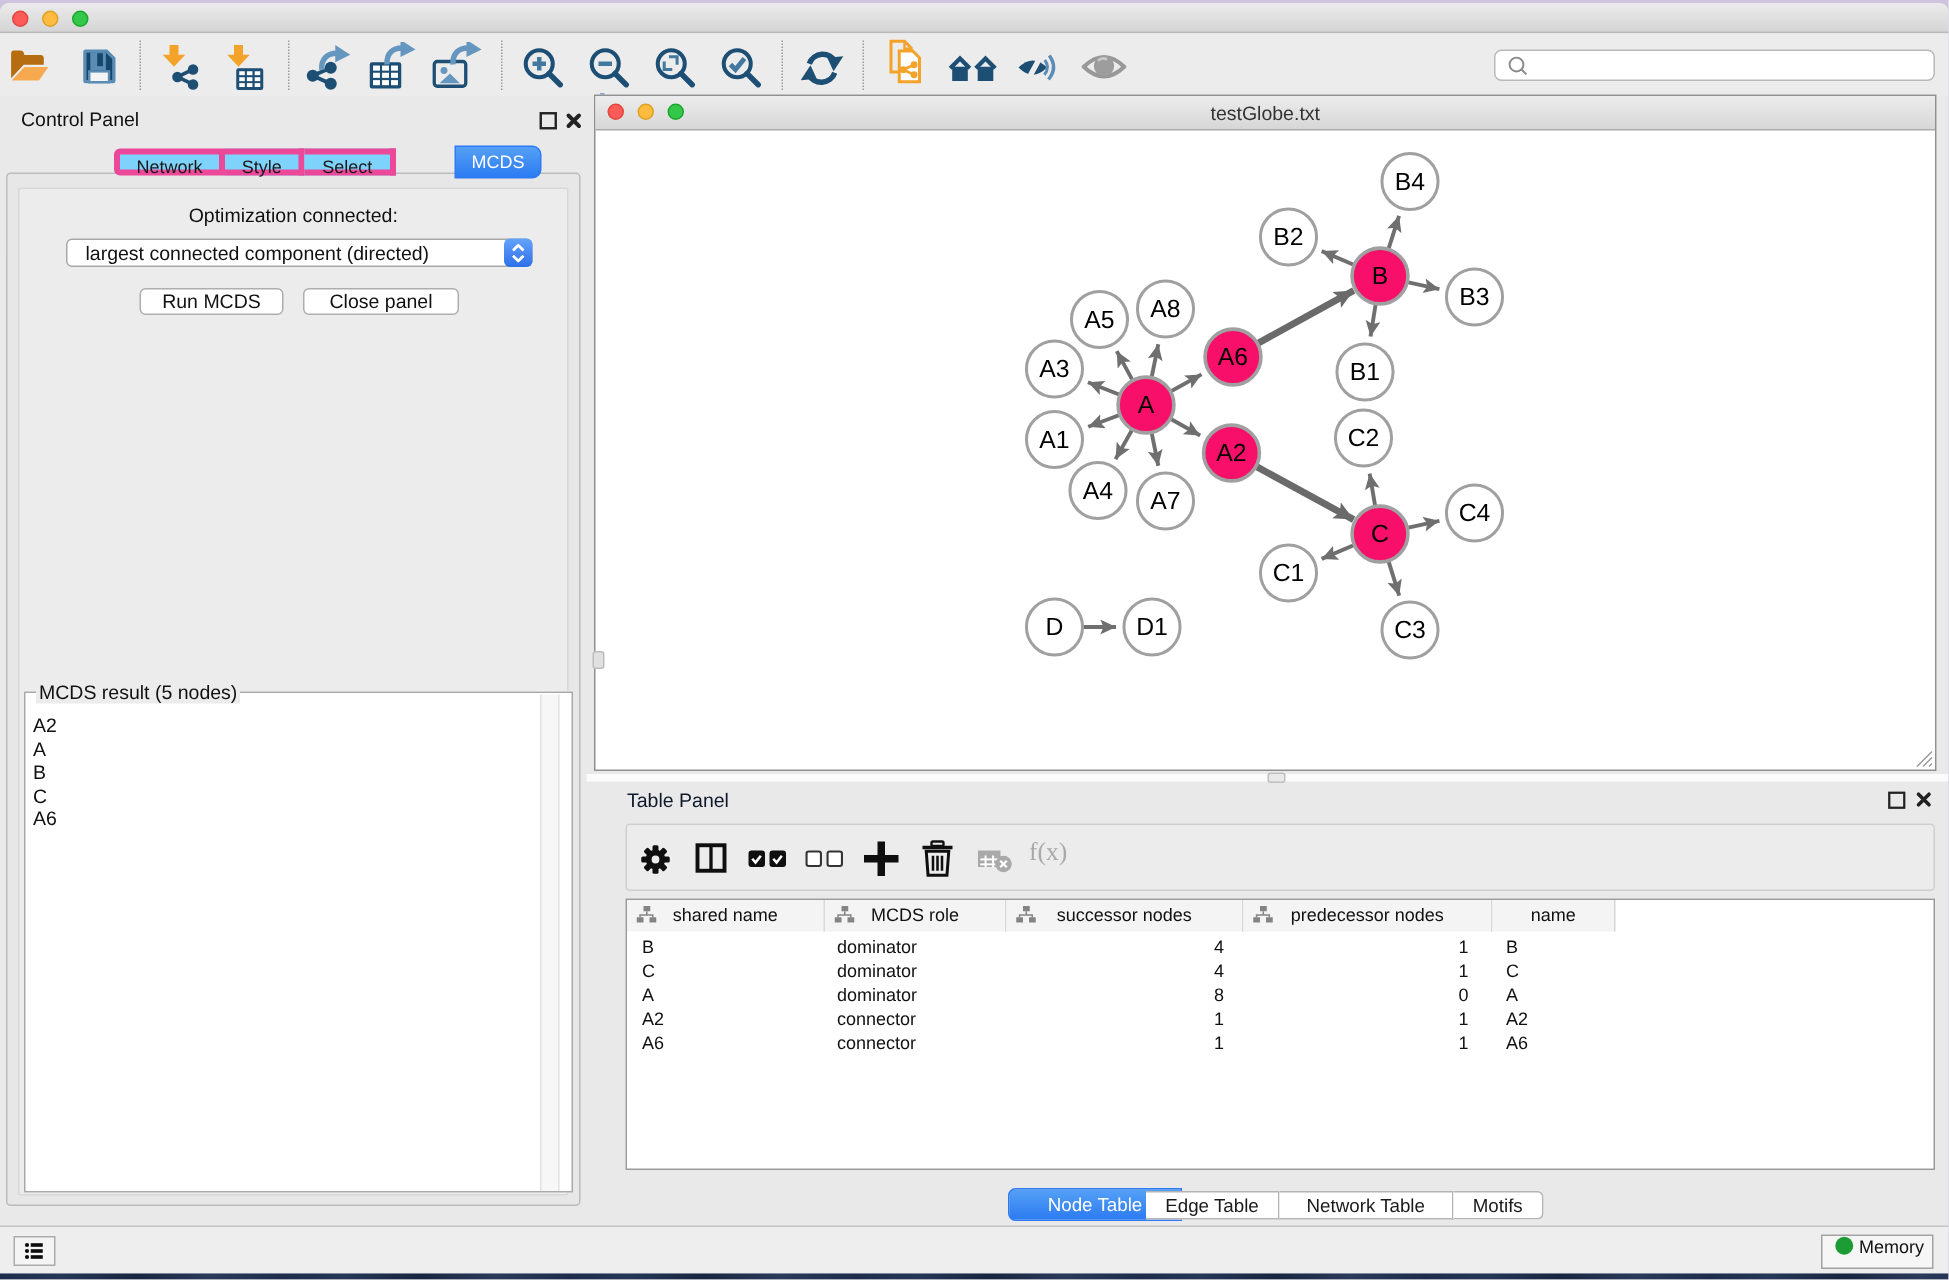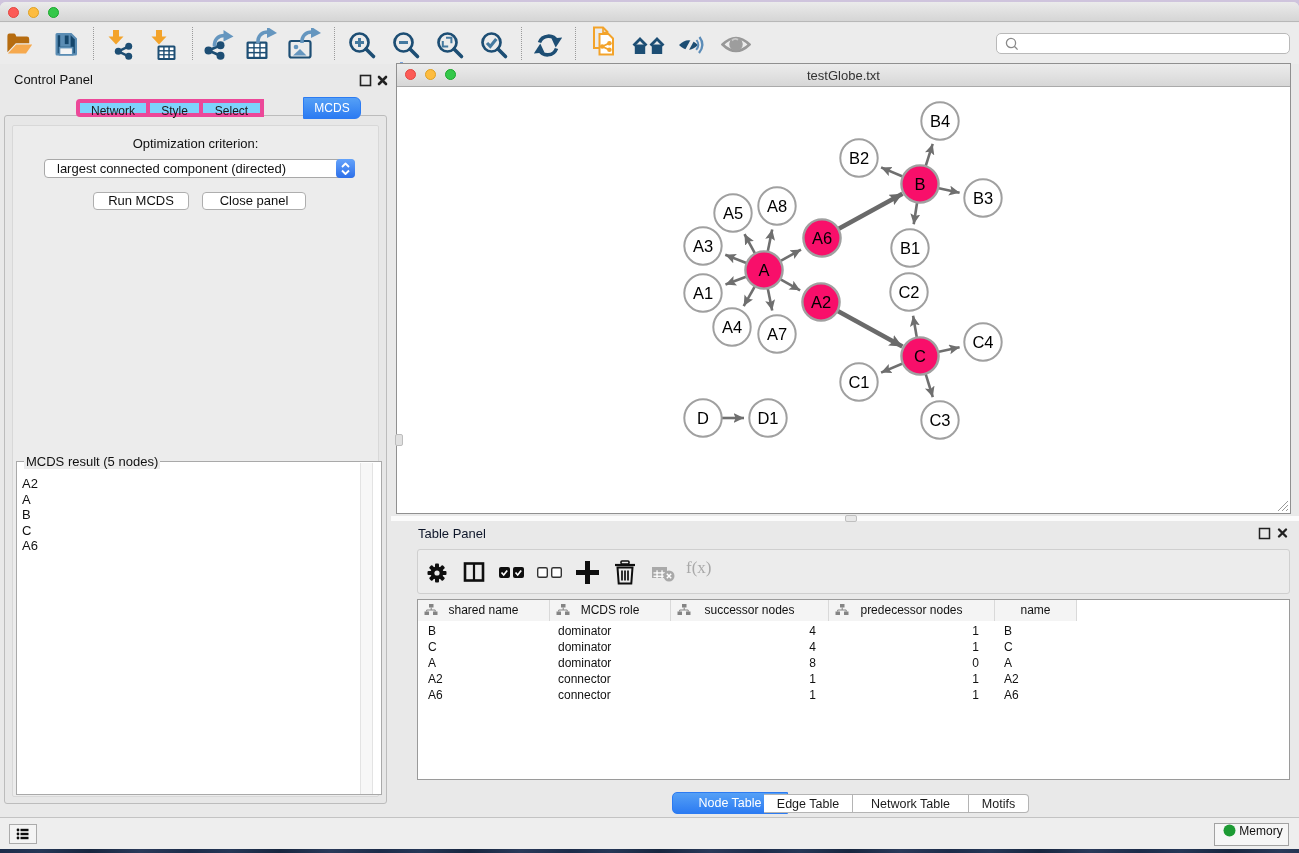--- a/index.html
+++ b/index.html
@@ -187,21 +187,21 @@
       <rect x="1.5" y="1.5" width="10" height="10" fill="none" stroke="#222" stroke-width="1.6"></rect>
       <path d="M20 2 L27 9 M27 2 L20 9" stroke="#222" stroke-width="2.6" stroke-linecap="round" transform="translate(0,1)"></path>
     </svg>
   <div id="cp-pane">
       <div id="mcds-inner"></div>
     </div>
   <div class="tab" style="left:76px;width:74px;border-radius:4px 0 0 4px;">Network</div>
   <div class="tab" style="left:150px;width:53px;border-left:0;">Style</div>
   <div class="tab" style="left:203px;width:61px;border-left:0;">Select</div>
   <div class="tab tabsel" style="left:264px;top:95px;height:22px;width:58px;border-radius:0 6px 6px 0;line-height:20px;margin-left:39px;">MCDS</div>
-  <div id="optlabel">Optimization criterion:</div>
+  <div id="optlabel">Optimization connected:</div>
   <div id="dropdown">largest connected component (directed)
     <div id="dd-step"><svg width="19" height="19" viewBox="0 0 19 19">
           <path d="M6 8 L9.5 4.5 L13 8" fill="none" stroke="#fff" stroke-width="1.8" stroke-linejoin="round"></path>
           <path d="M6 11.5 L9.5 15 L13 11.5" fill="none" stroke="#fff" stroke-width="1.8" stroke-linejoin="round"></path>
         </svg></div>
   </div>
   <div class="btn" style="left:93px;width:96px;">Run MCDS</div>
   <div class="btn" style="left:202px;width:104px;">Close panel</div>
   <div id="groupbox">
     <div id="gb-list">A2<br>A<br>B<br>C<br>A6</div>

